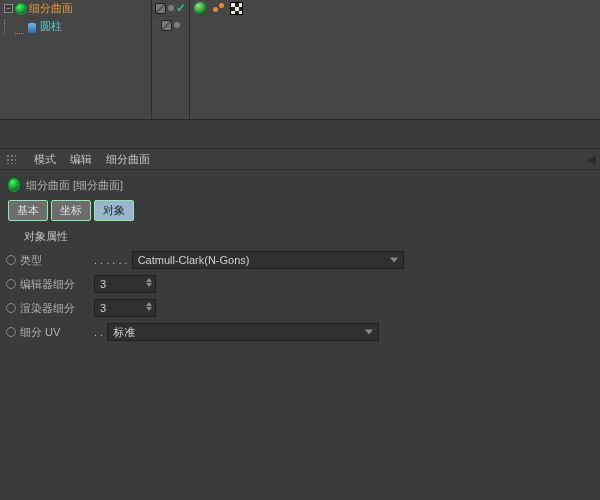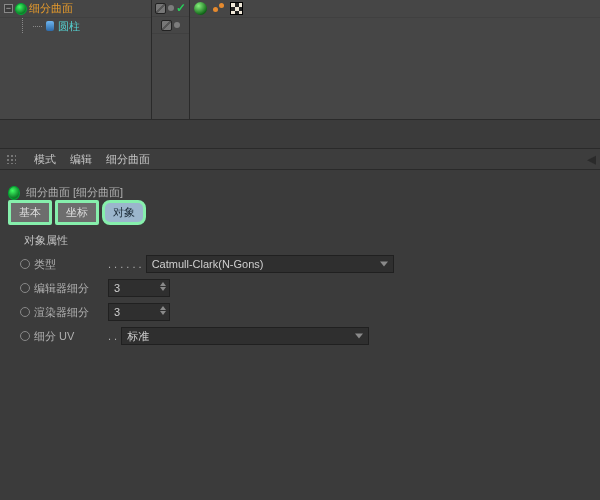--- a/index.html
+++ b/index.html
@@ -87,44 +87,44 @@
   }
   .menubar .grip { width:10px; height:10px;
     background:
       radial-gradient(#777 1px,transparent 1px) 0 0/4px 4px;
     margin-right:4px;
   }
   .menubar .lft { position:absolute; right:4px; color:#2a2a2a; font-size:18px;}
   .mitem { color:#c6c6c6; }
 
   .attr-head {
-    height:30px; display:flex; align-items:flex-end; gap:6px; padding:0 8px;
+    height:30px; display:flex; align-items:center; gap:6px; padding:0 8px;
   }
   .attr-head .obj-ico { width:14px;height:14px; }
   .tabs { display:flex; gap:3px; padding:0 8px 6px 8px; }
   .tab {
     padding:2px 8px; background:#6d6d6d; color:#dcdcdc;
-    border:3px solid #86efac; border-radius:2px;
-  }
-  .tab.active { background:#9bb6cc; color:#1a2a36;border-radius:8px; }
+    border:1px solid #86efac; border-radius:2px;
+  }
+  .tab.active { background:#9bb6cc; color:#1a2a36; }
   .grouplbl { padding:2px 24px; color:#c2c2c2; }
 
-  .form { padding:4px 20px; display:flex; flex-direction:column; gap:4px; }
+  .form { padding:4px 6px; display:flex; flex-direction:column; gap:4px; }
   .formrow { display:flex; align-items:center; gap:4px; height:20px; }
   .radio {
     width:10px;height:10px;border:1px solid #888;border-radius:50%;
     flex:0 0 10px;
   }
   .lbl { width:70px; white-space:nowrap; overflow:hidden; }
   .field {
     height:18px; background:#2f2f2f; border:1px solid #202020;
     color:#cfcfcf; padding:0 5px; display:flex; align-items:center;
     position:relative;
   }
-  .wide { width:248px; }
+  .wide { width:272px; }
   .num  { width:62px; }
   .tri {
     position:absolute; right:5px; top:50%; transform:translateY(-50%);
     width:0;height:0;border-left:4px solid transparent;border-right:4px solid transparent;
     border-top:5px solid #8a8a8a;
   }
   .spin {
     position:absolute; right:3px; top:2px; display:flex; flex-direction:column; gap:1px;
   }
   .spin div{
@@ -136,21 +136,21 @@
 </head>
 <body>
 
 <div class="objmgr">
   <div class="objmgr-tree">
     <div class="row tree-row">
       <span class="expander">−</span>
       <span class="obj-ico"></span>
       <span class="sel">细分曲面</span>
     </div>
-    <div class="row tree-row" style="padding-left:18px;">
+    <div class="row tree-row" style="padding-left:0;align-items:flex-end;">
       <span class="indent-line"></span>
       <span class="hbranch"></span>
       <span class="cyl-ico"></span>
       <span class="cyan">圆柱</span>
     </div>
   </div>
 
   <div class="objmgr-mid">
     <div class="midcell">
       <span class="layerdot"></span>

